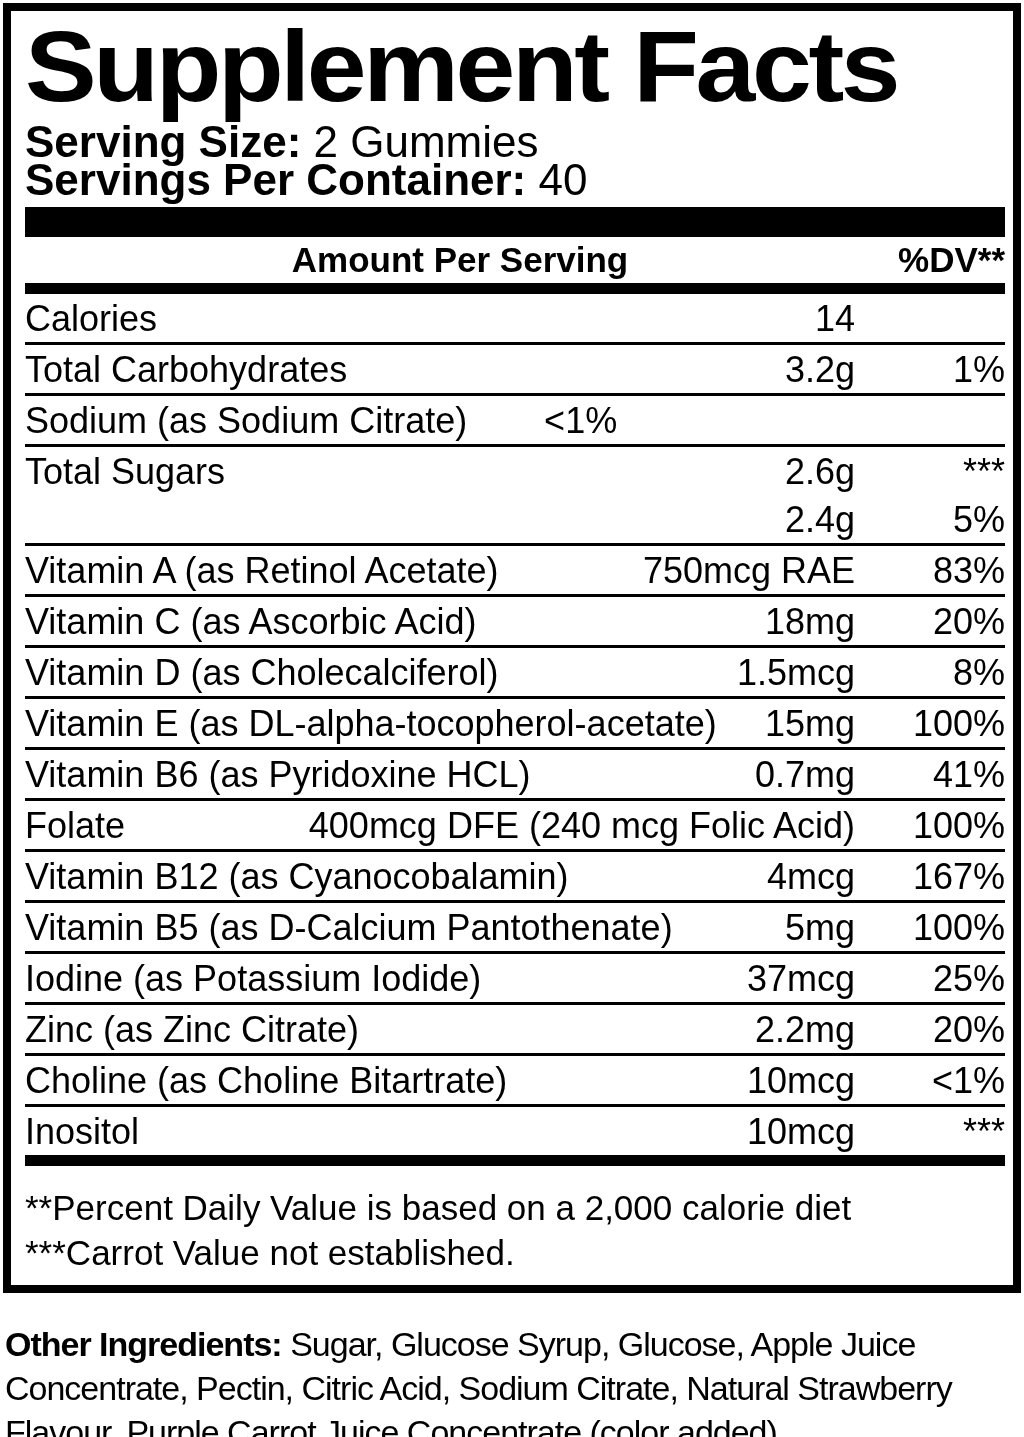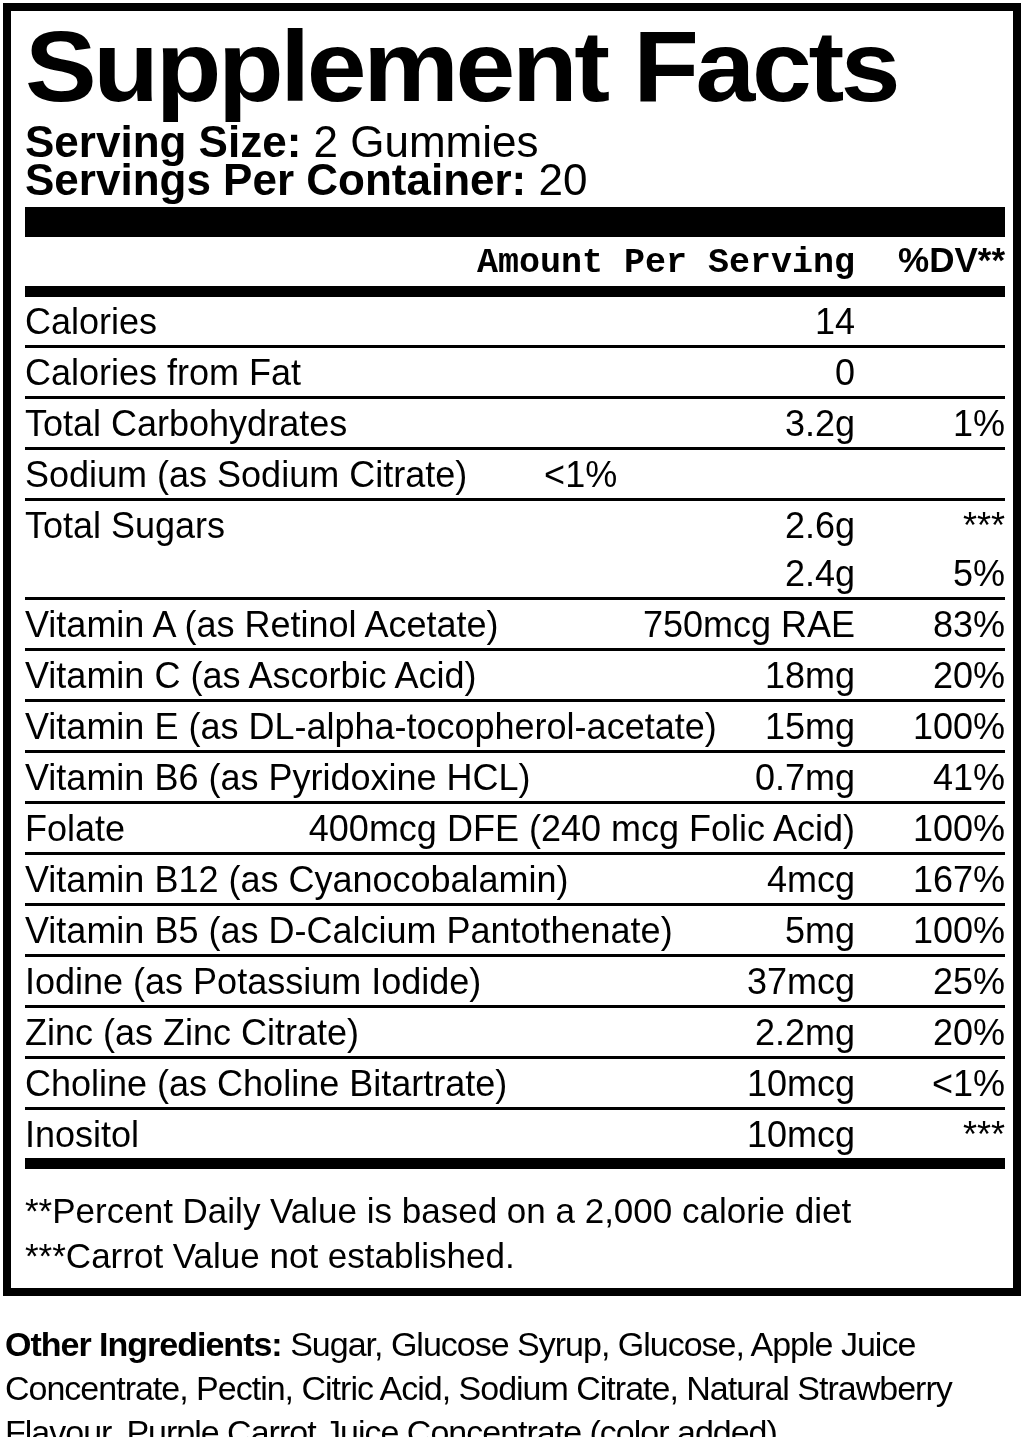--- a/index.html
+++ b/index.html
@@ -50,21 +50,21 @@
   .bar-med { height: 11px; }
   .header-row {
     display: flex;
     align-items: baseline;
     font-size: 35px;
     font-weight: bold;
     line-height: 44px;
     padding: 1px 0;
   }
   .header-row .spacer { width: 40px; }
-  .header-row .amount { flex: 1; text-align: right; white-space: nowrap; font-family: Liberation Mono, monospace; }
+  .header-row .amount { flex: 1; text-align: center; white-space: nowrap; }
   .header-row .dv { width: 150px; text-align: right; white-space: nowrap; }
   .row {
     display: flex;
     align-items: flex-start;
     font-size: 36px;
     line-height: 45px;
     padding: 2px 0 1px 0;
     border-bottom: 3px solid #000;
   }
   .row.no-sep { border-bottom: none; }
@@ -97,45 +97,40 @@
 
     <h1 class="title">Supplement Facts</h1>
 
     <div class="serving-line">
       <span class="b">Serving Size:</span>
       <span>2 Gummies</span>
     </div>
 
     <div class="serving-line">
       <span class="b">Servings Per Container:</span>
-      <span>20</span>
+      <span>40</span>
     </div>
 
     <div class="bar bar-thick"></div>
 
     <div class="header-row">
       <div class="spacer"></div>
       <div class="amount">Amount Per Serving</div>
       <div class="dv">%DV**</div>
     </div>
 
     <div class="bar bar-med"></div>
 
     <div id="rows">
   <div class="row">
     <div class="name">Calories</div>
     <div class="amount">14</div>
     <div class="dv"></div>
   </div>
 
-  <div class="row">
-    <div class="name">Calories from Fat</div>
-    <div class="amount">0</div>
-    <div class="dv"></div>
-  </div>
 
   <div class="row">
     <div class="name">Total Carbohydrates</div>
     <div class="amount">3.2g</div>
     <div class="dv">1%</div>
   </div>
 
   <div class="row">
     <div class="name">Sodium (as Sodium Citrate)</div>
     <div class="dv">&lt;1%</div>
@@ -157,20 +152,25 @@
     <div class="amount">750mcg RAE</div>
     <div class="dv">83%</div>
   </div>
 
   <div class="row">
     <div class="name">Vitamin C (as Ascorbic Acid)</div>
     <div class="amount">18mg</div>
     <div class="dv">20%</div>
   </div>
 
+  <div class="row">
+    <div class="name">Vitamin D (as Cholecalciferol)</div>
+    <div class="amount">1.5mcg</div>
+    <div class="dv">8%</div>
+  </div>
 
   <div class="row">
     <div class="name">Vitamin E (as DL-alpha-tocopherol-acetate)</div>
     <div class="amount">15mg</div>
     <div class="dv">100%</div>
   </div>
 
   <div class="row">
     <div class="name">Vitamin B6 (as Pyridoxine HCL)</div>
     <div class="amount">0.7mg</div>

